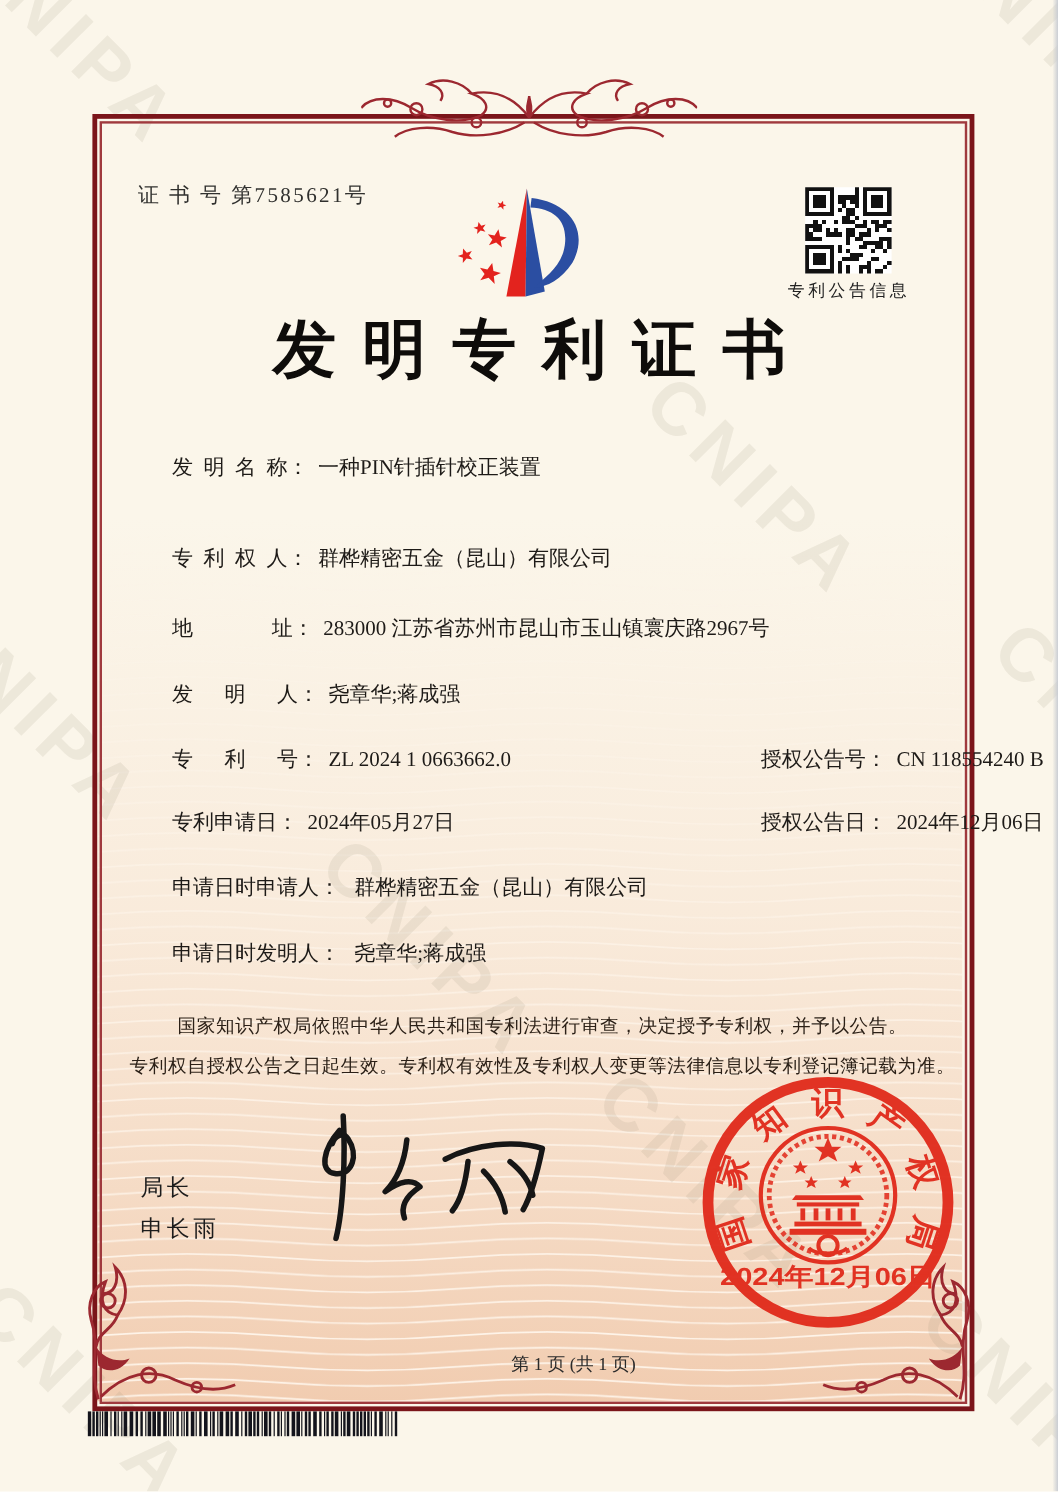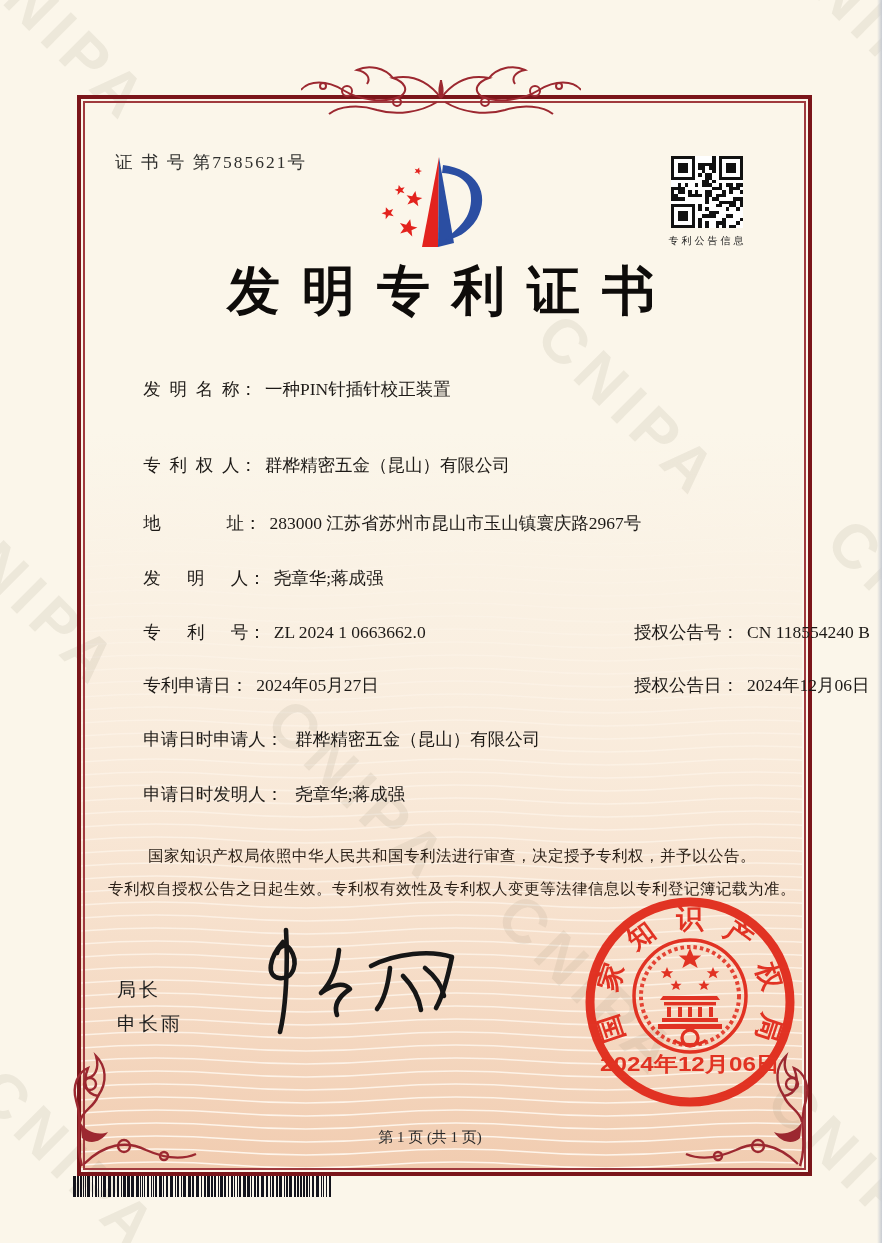--- a/index.html
+++ b/index.html
@@ -22,35 +22,35 @@
     border:4px solid #7b151a;z-index:2;}
   .frame-inner{position:absolute;inset:2px;border:2px solid #a03a3e;}
   .orn{position:absolute;z-index:3;}
   
   .content{position:absolute;inset:0;z-index:4;}
   .certno{position:absolute;left:115px;top:150px;font-size:17.5px;color:#30302e;
     letter-spacing:2px;white-space:pre;}
   .logo{position:absolute;left:358px;top:143px;}
   .qr{position:absolute;left:671px;top:156px;}
   .qr-label{position:absolute;left:645px;top:234px;width:125px;text-align:center;
-    font-size:10px;letter-spacing:3px;color:#222;}
+    font-size:14px;letter-spacing:3px;color:#222;}
   .title{position:absolute;left:0;top:256px;width:882px;text-align:center;
     font-size:53px;font-weight:bold;letter-spacing:22px;text-indent:22px;color:#0e0c0a;}
   .row{position:absolute;left:117px;font-size:17.5px;white-space:pre;}
   .row .lbl{white-space:pre;}
   .row .val{margin-left:8px;white-space:pre;}
   .col2{position:absolute;left:482px;top:0;}
   .legal{position:absolute;left:86px;top:839px;width:710px;text-align:center;
     font-size:15.5px;line-height:33px;color:#2b2017;letter-spacing:0.5px;padding-left:11px;}
   .director{position:absolute;left:117px;top:974px;font-family:Liberation Mono, monospace;
     font-size:19px;letter-spacing:3px;color:#1c1c1c;line-height:34px;}
   .sig{position:absolute;left:243px;top:922px;}
   .seal{position:absolute;left:570px;top:890px;opacity:0.94;mix-blend-mode:multiply;}
   .footer{position:absolute;left:80px;top:1128px;width:700px;text-align:center;
-    font-size:15px;color:#2a2a2a;}
+    font-size:15px;color:#2a2a2a;padding-left:48px;}
   .barcode{position:absolute;left:73px;top:1176px;}
 </style>
 </head>
 <body>
 
 <div class="page">
 
   <svg class="wavezone" width="721" height="738" viewBox="0 0 721 738">
     <defs>
       <linearGradient id="pg" x1="0" y1="0" x2="0" y2="1">

